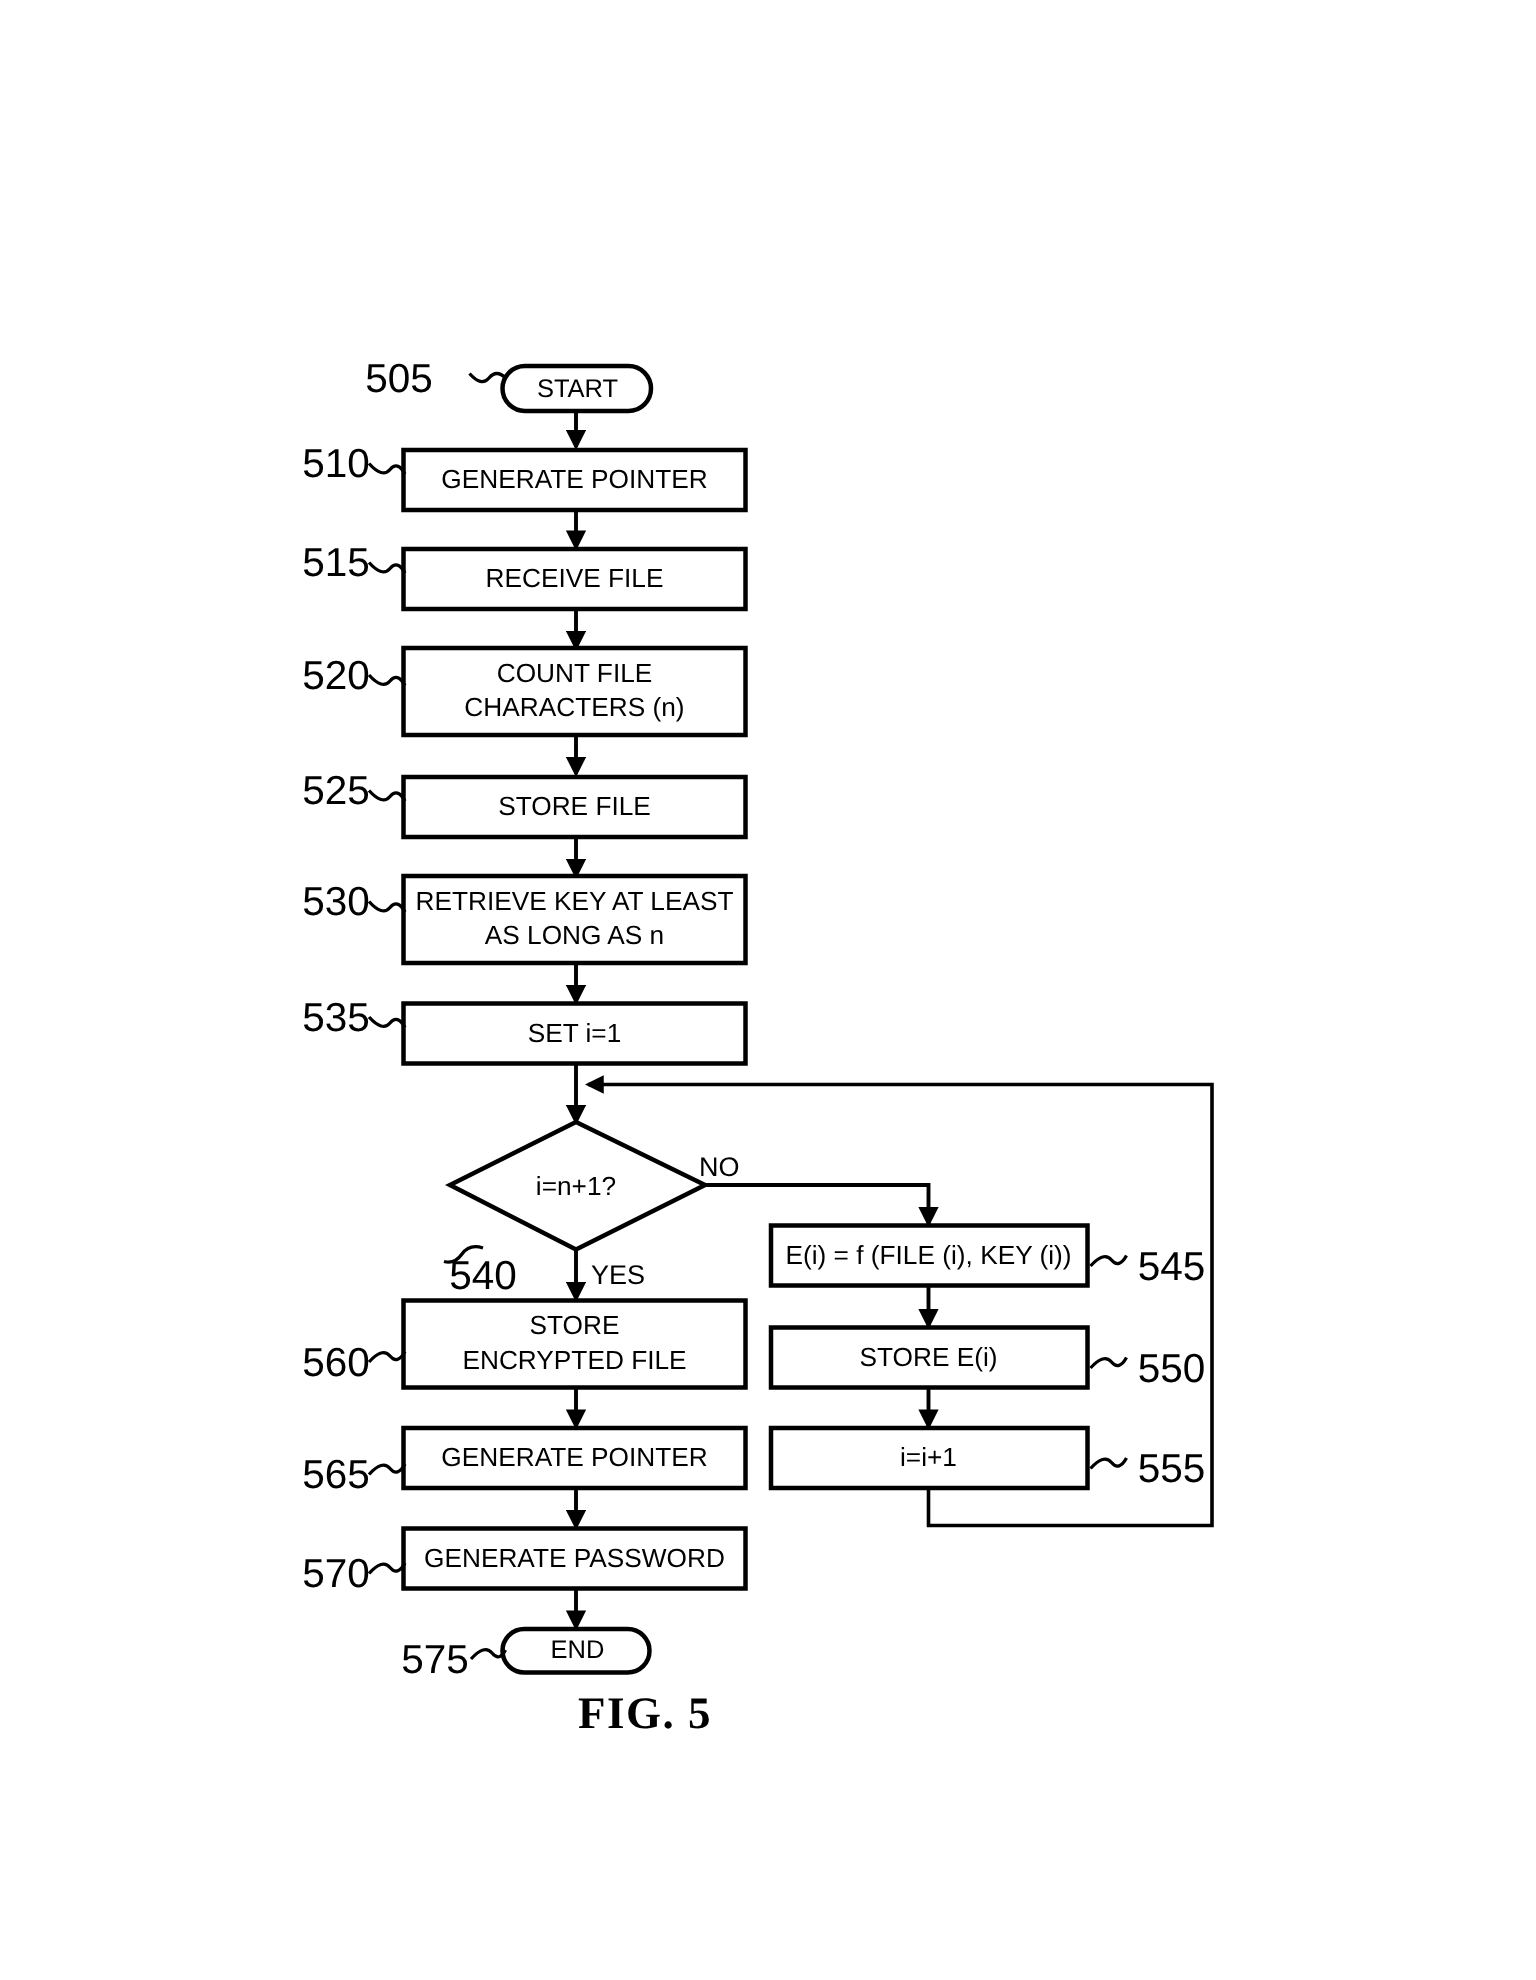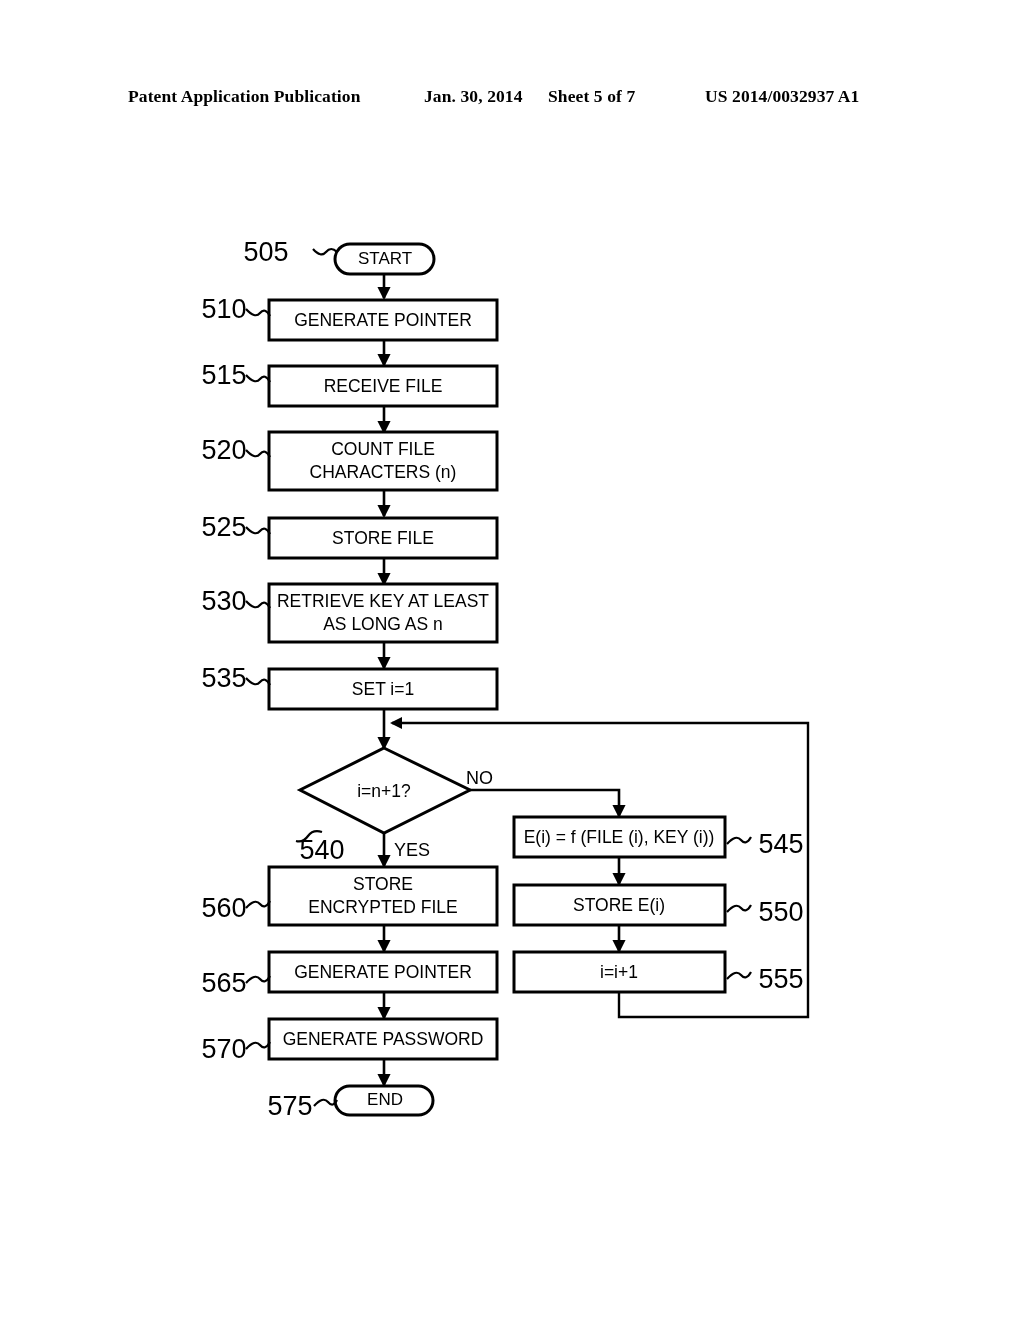--- a/index.html
+++ b/index.html
@@ -104,26 +104,20 @@
     stroke: #000000;
     stroke-width: 2.4;
     fill: none;
   }
 </style>
 </head>
 <body>
 
 <div class="page">
 
-  <div class="hdr">
-    <span class="hdr-pub">Patent Application Publication</span>
-    <span class="hdr-date">Jan. 30, 2014</span>
-    <span class="hdr-sheet">Sheet 5 of 7</span>
-    <span class="hdr-num">US 2014/0032937 A1</span>
-  </div>
 
   <svg id="fig" viewBox="0 0 1024 1320">
 
     <defs>
       <marker id="arrow" viewBox="0 0 10 10" refX="8.4" refY="5" markerWidth="5.2" markerHeight="5.2" orient="auto-start-reverse">
         <path d="M 0 0 L 10 5 L 0 10 z" fill="#000"></path>
       </marker>
     </defs>
 
     <g>
@@ -264,14 +258,15 @@
 
     <g>
       <rect class="shape" x="335" y="1086" width="98" height="29" rx="14.5" ry="14.5"></rect>
       <text class="termtext" x="385" y="1101">END</text>
       <path class="leader" d="M 314 1106 q 9 -10 14 -4 q 5 6 9 -2"></path>
       <text class="reftext" x="290" y="1115" text-anchor="middle">575</text>
     </g>
 
   </svg>
 
+  <div class="fig-caption">FIG. 5</div>
 
 </div>
 
 </body></html>

